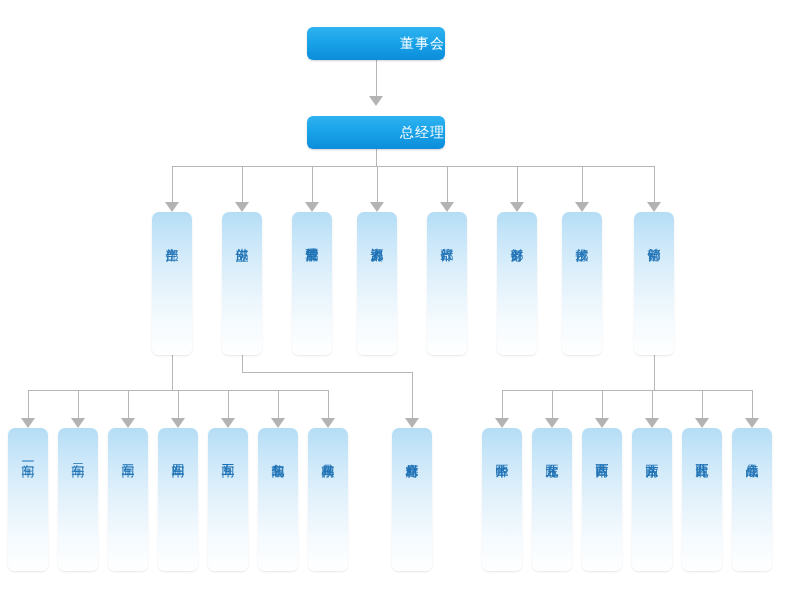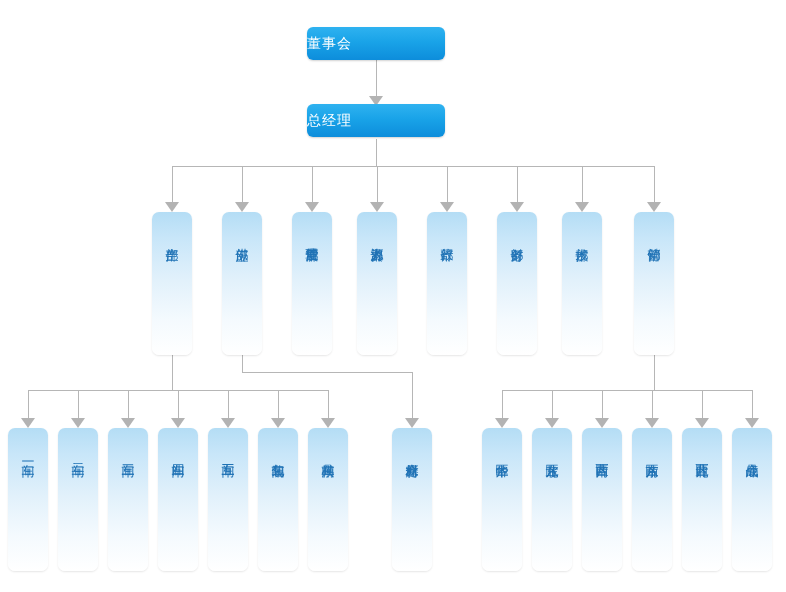--- a/index.html
+++ b/index.html
@@ -42,21 +42,21 @@
   .node-exec {
     position: absolute;
     border-radius: 6px;
     background: linear-gradient(to bottom, #2fb2f0 0%, #19a3e8 45%, #0d8ddb 100%);
     box-shadow: 0 1px 2px rgba(0,0,0,0.18);
     color: #ffffff;
     font-size: 14px;
     letter-spacing: 1px;
     display: flex;
     align-items: center;
-    justify-content: flex-start;
+    justify-content: flex-end;
     box-sizing: border-box;
   }
 
   
   .node-unit {
     position: absolute;
     border-radius: 7px;
     background: linear-gradient(to bottom, #b4ddf5 0%, #c8e6f9 18%, #e2f1fb 48%, #f4fafe 75%, #ffffff 100%);
     box-shadow: 0 1px 2px rgba(0,0,0,0.10);
     box-sizing: border-box;
@@ -165,21 +165,21 @@
 
     <div class="line-v" style="left:752px; top:390px; height:28px;"></div>
     <div class="arrow-head" style="left:745px; top:418px;"></div>
 
   </div>
 
   <div class="node-exec" style="left:307px; top:27px; width:138px; height:33px;">
     <span>董事会</span>
   </div>
 
-  <div class="node-exec" style="left:307px; top:104px; width:138px; height:33px;">
+  <div class="node-exec" style="left:307px; top:116px; width:138px; height:33px;">
     <span>总经理</span>
   </div>
 
   <div class="node-unit" style="left:152px; top:212px; width:40px; height:143px;">
     <div class="unit-label">生产部</div>
   </div>
 
   <div class="node-unit" style="left:222px; top:212px; width:40px; height:143px;">
     <div class="unit-label">供应部</div>
   </div>

